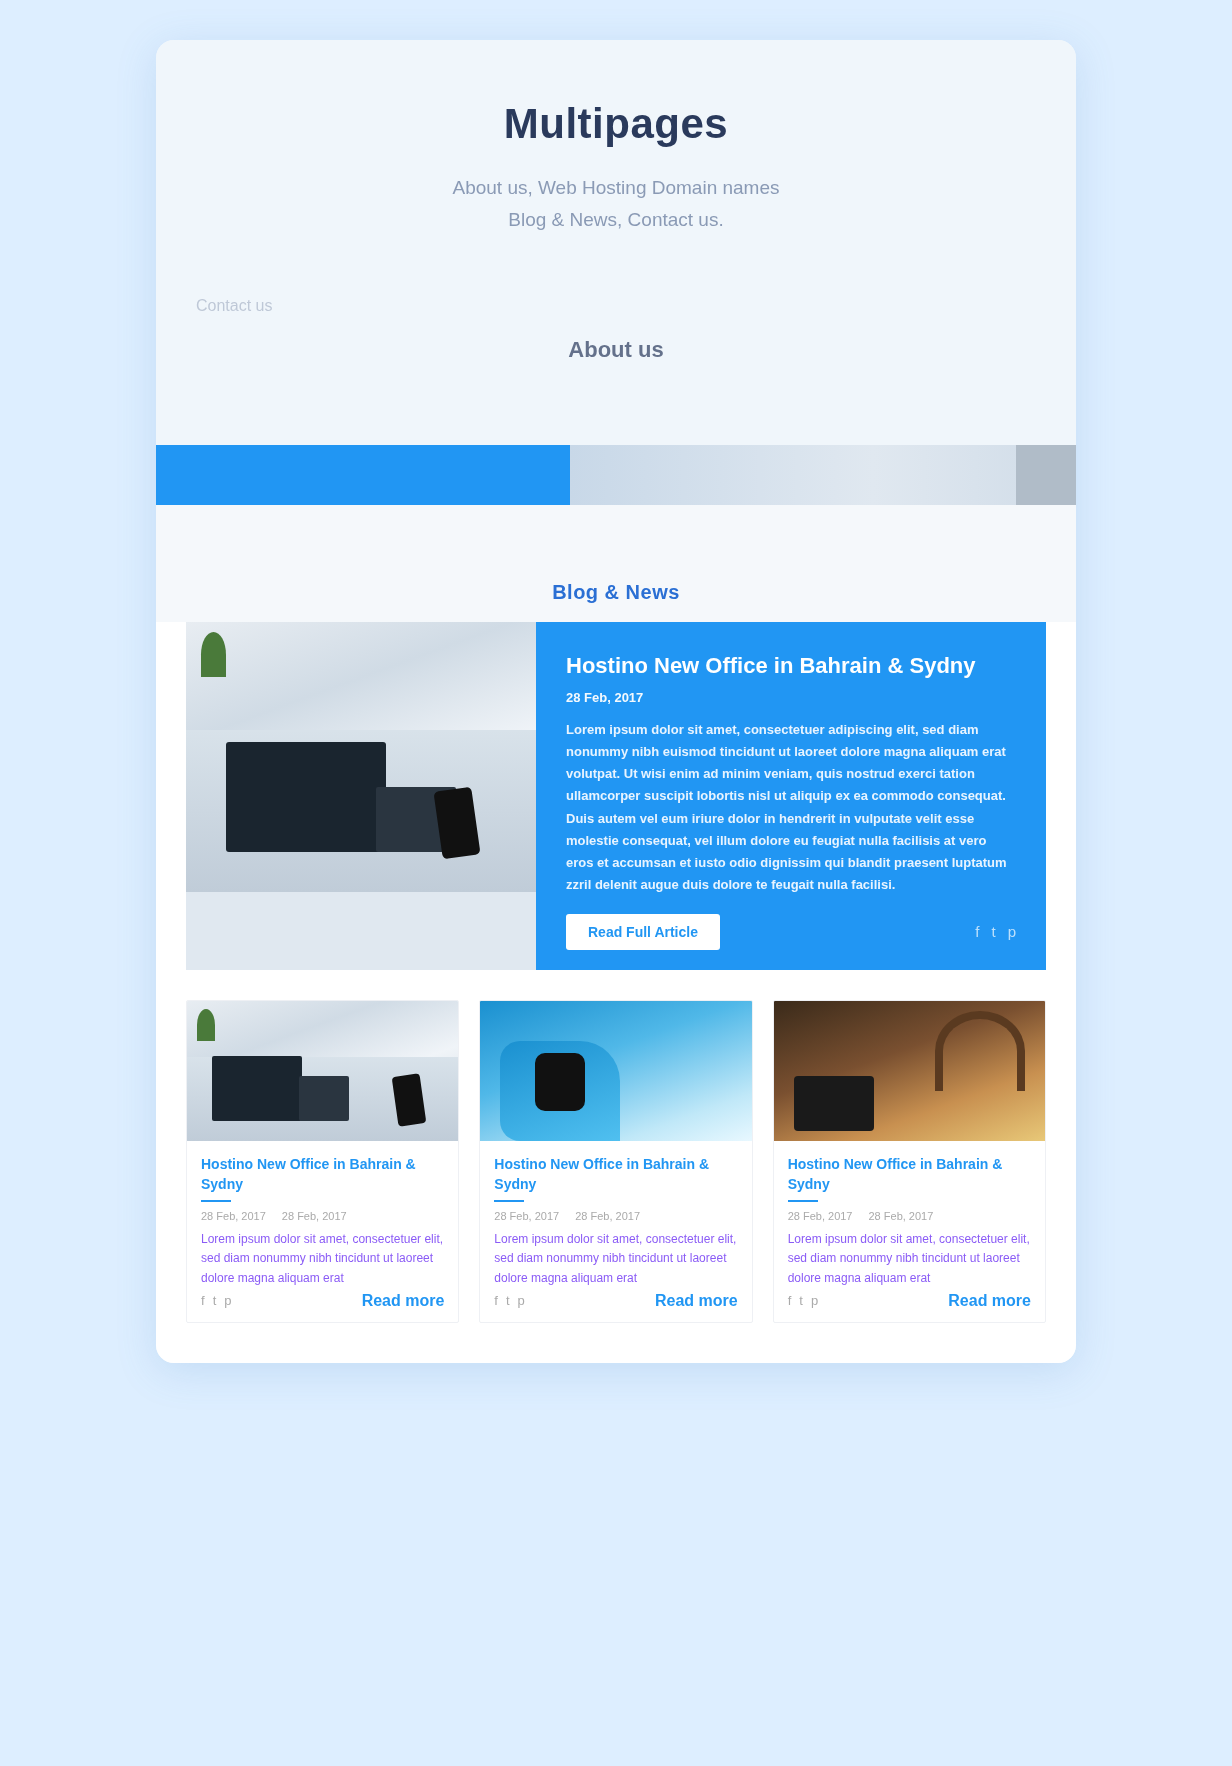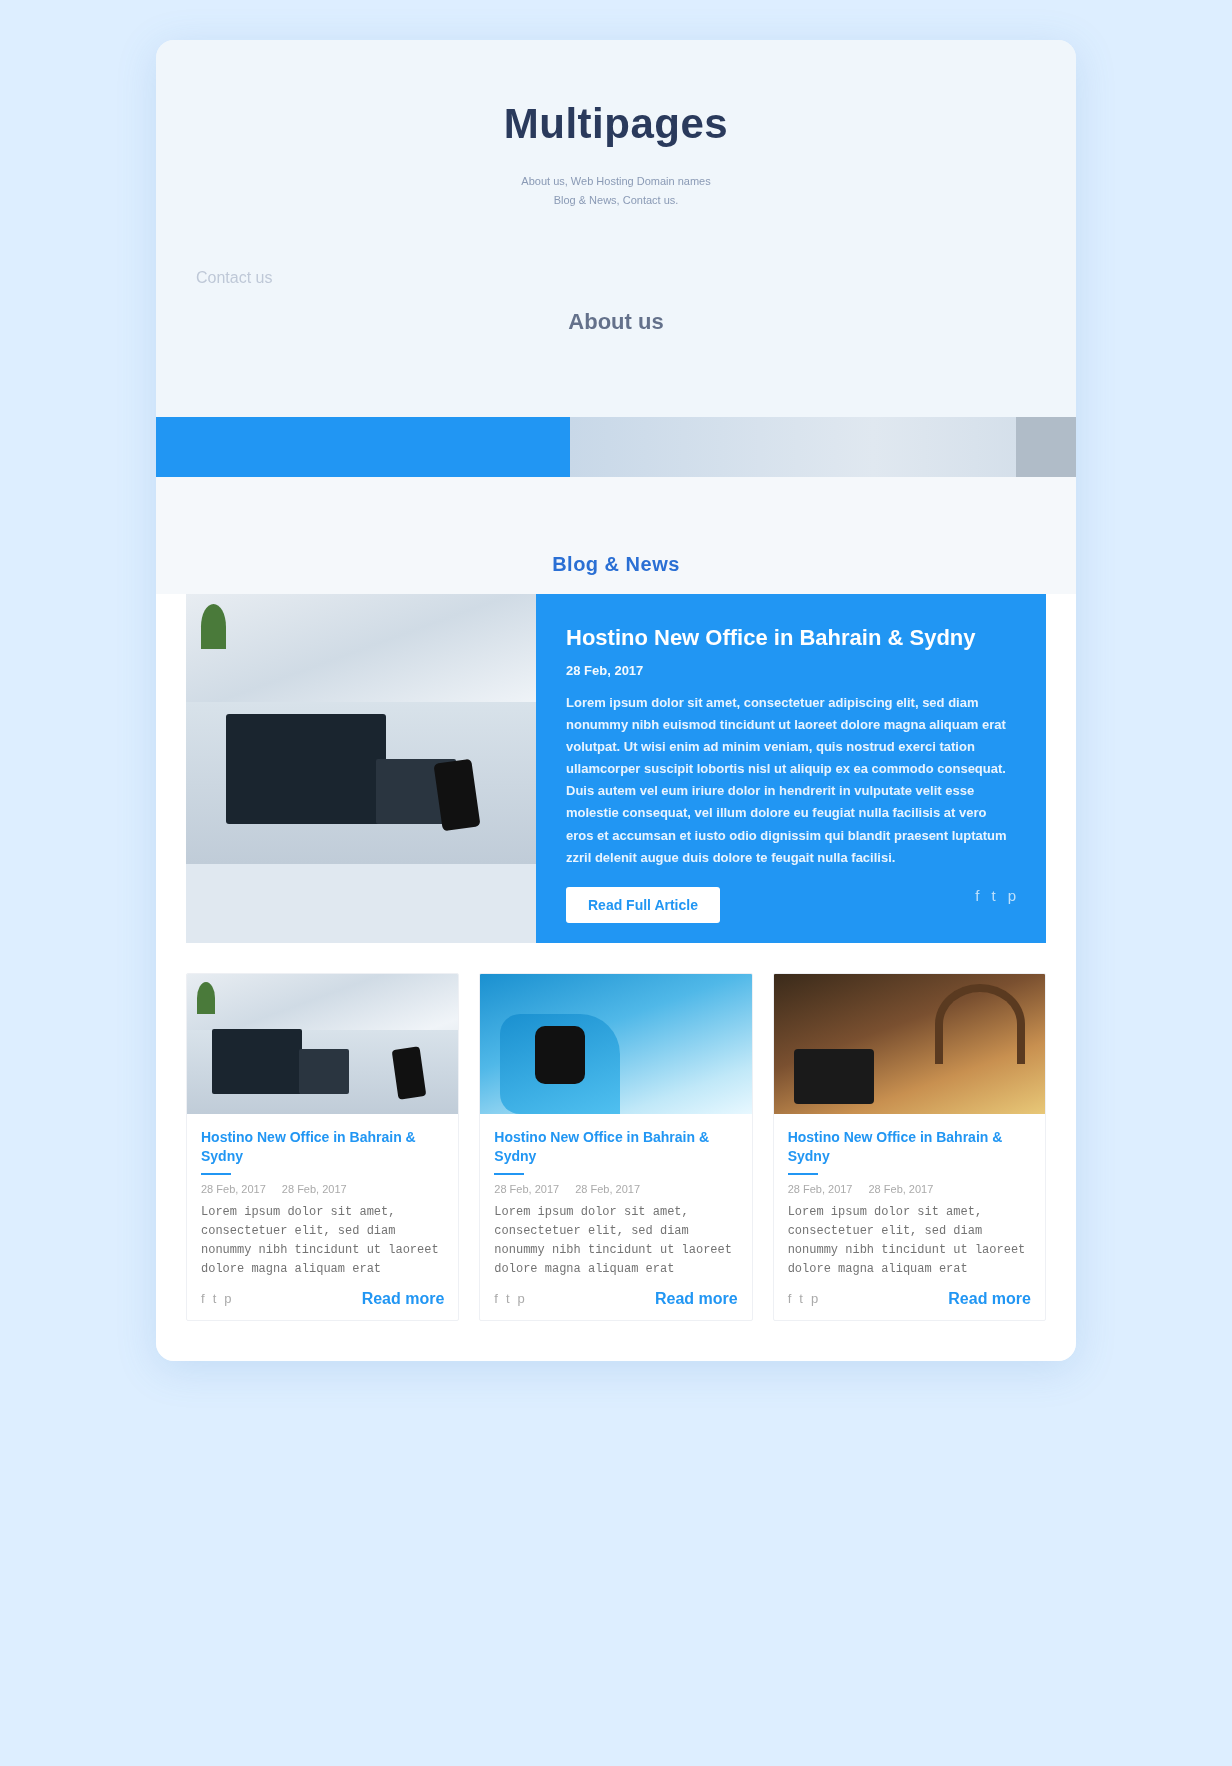--- a/index.html
+++ b/index.html
@@ -26,21 +26,21 @@
       padding: 60px 40px 30px;
     }
     .site-title {
       font-size: 42px;
       font-weight: 800;
       color: #2a3a5c;
       letter-spacing: 0.5px;
       margin-bottom: 24px;
     }
     .site-subtitle {
-      font-size: 11px;
+      font-size: 19px;
       color: #8a9ab5;
       line-height: 1.7;
     }
     
     .fade-section {
       position: relative;
       padding: 30px 40px 0;
       min-height: 160px;
     }
     .contact-us-label {
@@ -145,21 +145,21 @@
     }
     .featured-excerpt {
       font-size: 13px;
       color: #e8f4ff;
       line-height: 1.7;
       flex: 1;
       font-weight: bold;
     }
     .featured-actions {
       display: flex;
-      align-items: flex-start;
+      align-items: center;
       justify-content: space-between;
       margin-top: 18px;
     }
     .read-full-btn {
       background: #fff;
       color: #2196f3;
       border: none;
       padding: 10px 22px;
       font-size: 14px;
       font-weight: 600;
@@ -225,24 +225,23 @@
       display: flex;
       gap: 16px;
       margin-bottom: 8px;
     }
     .card-date {
       font-size: 11px;
       color: #aaa;
     }
     .card-excerpt {
       font-size: 12px;
-      color: #737373;
+      color: #8b5cf6;
       line-height: 1.6;
-      margin-bottom: 10px;
-      font-family: Liberation Mono, monospace;
+      margin-bottom: 4px;
     }
     .card-footer {
       display: flex;
       align-items: center;
       justify-content: space-between;
     }
     .card-socials {
       display: flex;
       gap: 8px;
     }

